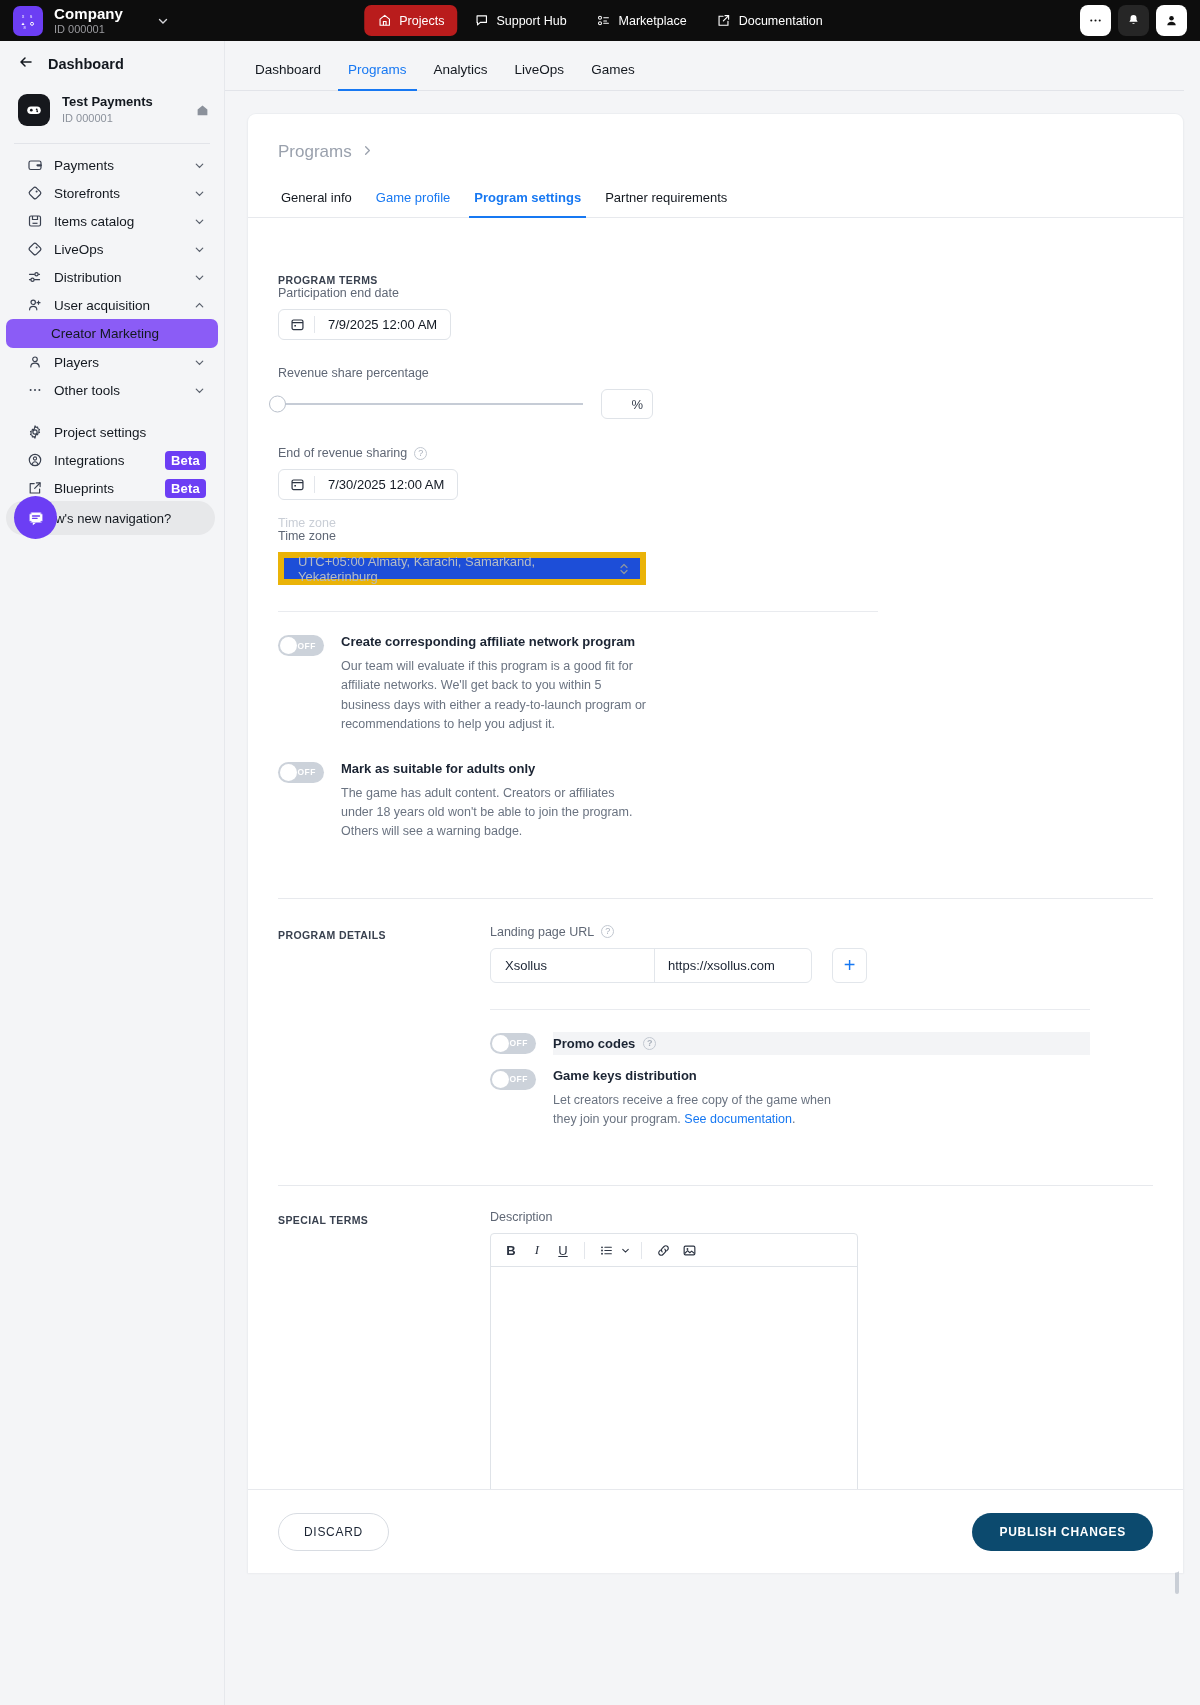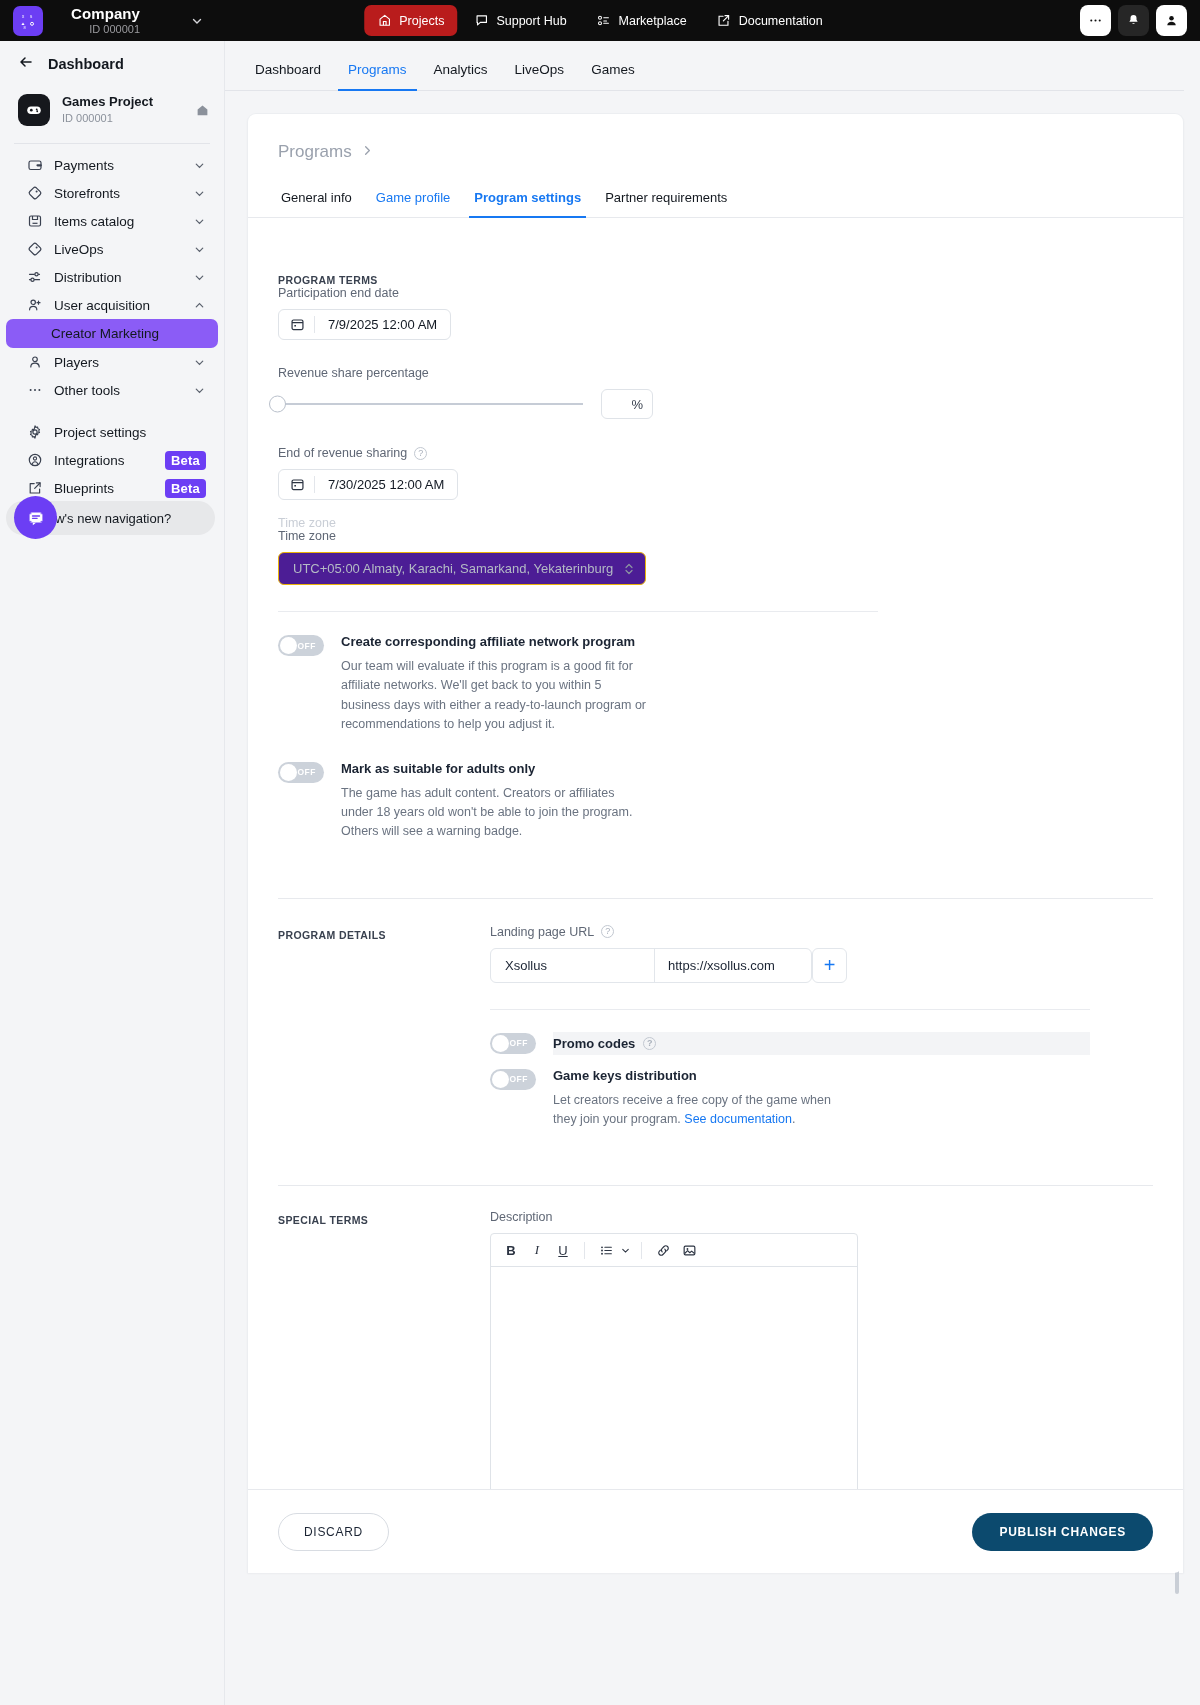--- a/index.html
+++ b/index.html
@@ -10,21 +10,21 @@
     color: #1f2a44;
     -webkit-font-smoothing: antialiased;
     overflow: hidden;
   }
 
   
   .topbar {
     height: 41px; background: #0d0d0d; display: flex; align-items: center;
     padding: 0 8px; position: relative;
   }
-  .brand { display: flex; align-items: center; gap: 28px; padding-left: 5px; text-align: right; }
+  .brand { display: flex; align-items: center; gap: 11px; padding-left: 5px; }
   .brand-logo {
     width: 30px; height: 30px; border-radius: 7px; background: #6c3ef4;
     display: flex; align-items: center; justify-content: center; position: relative;
   }
   .brand-logo svg { display:block; }
   .brand-text { line-height: 1.05; }
   .brand-name { color: #fff; font-size: 15px; font-weight: 700; letter-spacing: .1px; }
   .brand-id { color: #9a9a9e; font-size: 11px; margin-top: 2px; }
   .brand-caret { margin-left: 22px; color: #d6d6da; display: flex; align-items: center; }
 
@@ -163,22 +163,22 @@
     width: 17px; height: 17px; border-radius: 50%; background: #fff;
     border: 1.5px solid #b9c0cb;
   }
   .pct-input {
     width: 52px; height: 30px; border: 1px solid #dfe3e8; border-radius: 6px;
     display: flex; align-items: center; justify-content: flex-end;
     padding-right: 9px; font-size: 13px; color: #39414f; background: #fff;
   }
 
   .tz-select {
-    width: 368px; height: 33px; border: 1px solid #eab308; border-radius: 6px;
-    background: #4c1d95; display: flex; align-items: center; padding: 0 10px 0 14px;
+    width: 368px; height: 33px; border: 6px solid #eab308; border-radius: 0;
+    background: #1d4ed8; display: flex; align-items: center; padding: 0 10px 0 14px;
     font-size: 13px; color: #b4bbc5;
   }
   .tz-arrows { margin-left: auto; color: #8d95a1; display: flex; flex-direction: column; line-height: 0; }
 
   .hr { height: 1px; background: #e9ebef; margin: 26px 0 22px 0; }
   .hr-wide { height: 1px; background: #e7e9ed; margin: 30px 30px 0 30px; }
 
   .toggle-row { display: flex; gap: 17px; margin-bottom: 26px; }
   .toggle {
     width: 46px; height: 21px; border-radius: 11px; background: #ccd2da;
@@ -190,21 +190,21 @@
     border-radius: 50%; background: #fff;
   }
   .toggle .off-text { font-size: 8.5px; color: #fff; font-weight: 700; letter-spacing: .5px; padding-right: 8px; }
   .toggle-content { flex: 1; min-width: 0; }
   .toggle-title { font-size: 13px; font-weight: 700; color: #1b2433; display: flex; align-items: center; gap: 8px; }
   .toggle-desc { font-size: 12.5px; color: #6a7381; line-height: 1.55; margin-top: 8px; max-width: 305px; }
   .toggle-desc a { color: #1778f2; text-decoration: none; }
   .toggle-row.compact { margin-bottom: 13px; }
   .toggle-row.compact .toggle-title { background: #f3f4f6; padding: 4px 10px 4px 0; }
 
-  .url-row { display: flex; align-items: flex-end; gap: 0; }
+  .url-row { display: flex; align-items: flex-end; gap: 20px; }
   .url-group { display: flex; border: 1px solid #e2e6eb; border-radius: 6px; overflow: hidden; height: 35px; }
   .url-name { width: 163px; padding: 0 14px; display: flex; align-items: center; font-size: 13px; color: #1b2433; }
   .url-div { width: 1px; background: #e2e6eb; }
   .url-addr { width: 156px; padding: 0 13px; display: flex; align-items: center; font-size: 13px; color: #1b2433; }
   .add-btn {
     width: 35px; height: 35px; border: 1px solid #e2e6eb; border-radius: 6px;
     display: flex; align-items: center; justify-content: center; color: #1778f2;
     font-size: 20px; font-weight: 300; background: #fff;
   }
 
@@ -353,21 +353,21 @@
     <div class="project-row">
       <div class="project-icon">
         <svg width="18" height="18" viewBox="0 0 20 20" fill="none">
           <rect x="2.5" y="6" width="15" height="8.5" rx="4.2" fill="#fff"></rect>
           <circle cx="7" cy="10.2" r="1.5" fill="#16181d"></circle>
           <circle cx="13" cy="9.4" r="1" fill="#16181d"></circle>
           <circle cx="13.6" cy="11.4" r="1" fill="#16181d"></circle>
         </svg>
       </div>
       <div class="project-text">
-        <div class="project-name">Games Project</div>
+        <div class="project-name">Test Payments</div>
         <div class="project-id">ID 000001</div>
       </div>
       <span class="project-home">
         <svg width="15" height="15" viewBox="0 0 16 16" fill="currentColor">
             <path d="M8 2.6L2.8 6.8V13h10.4V6.8z"></path>
           </svg>
       </span>
     </div>
 
     <div class="side-divider"></div>

